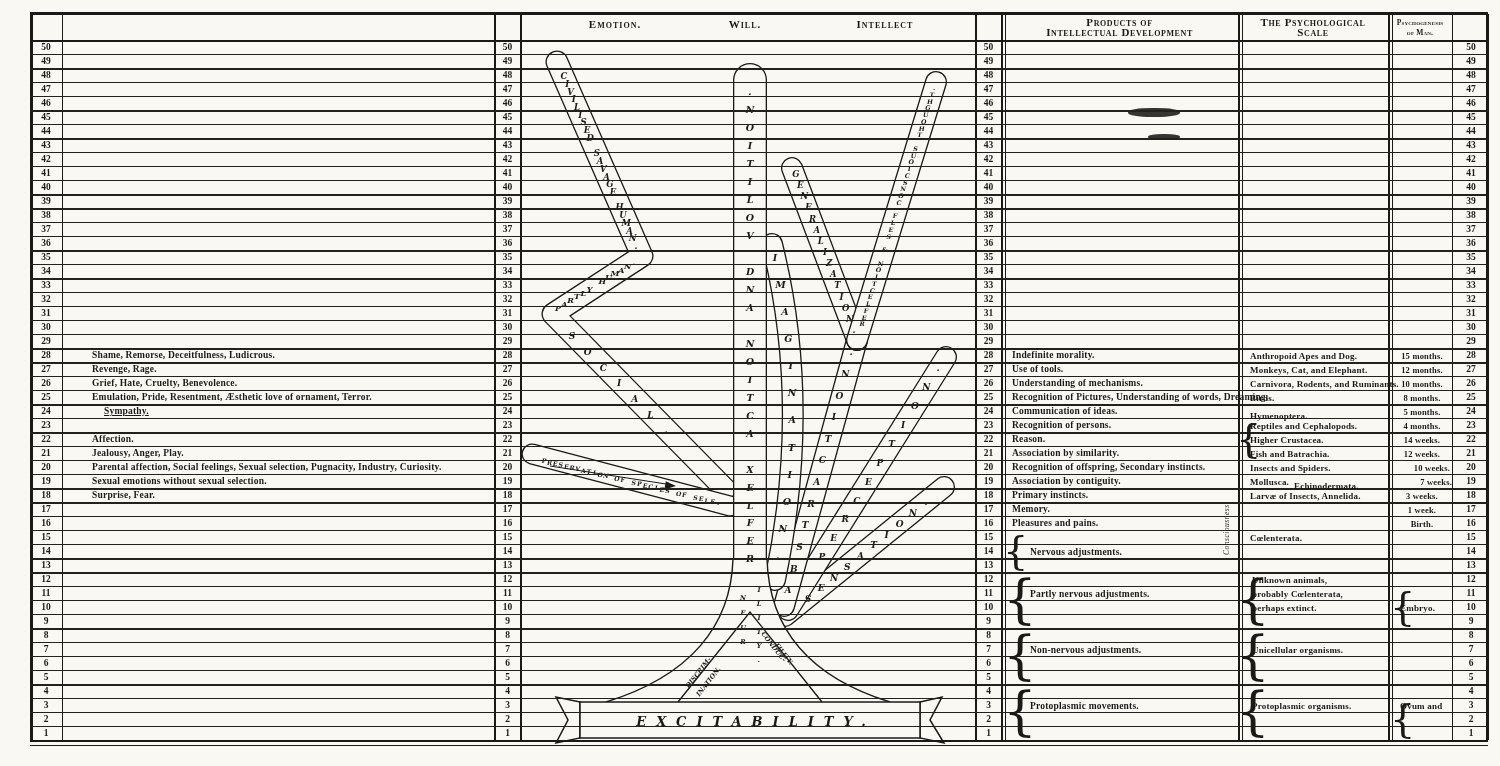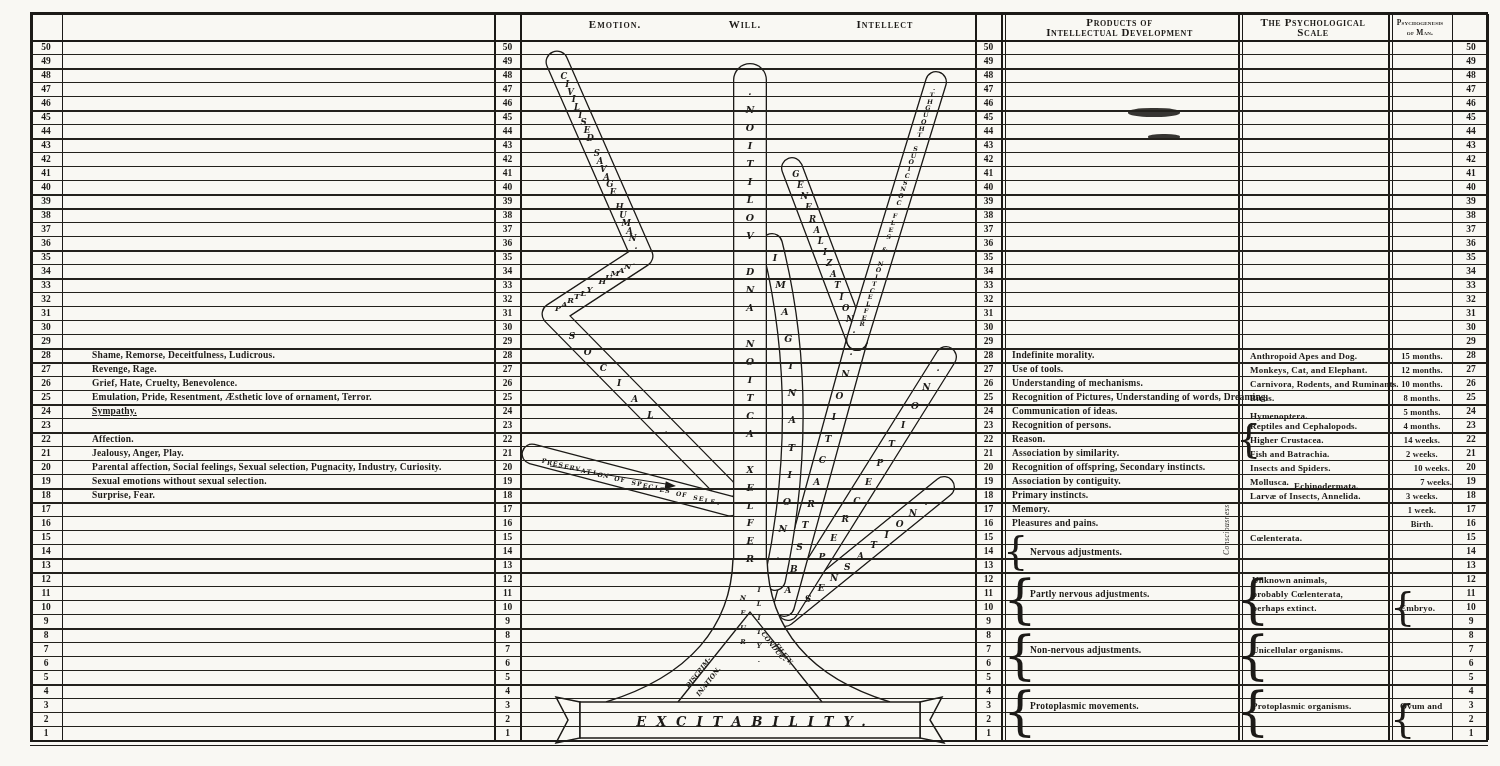--- a/index.html
+++ b/index.html
@@ -510,21 +510,21 @@
     <div class="num" style="left: 975.5px; top: 390px;">25</div>
     <div class="num" style="left: 1458px; top: 390px;">25</div>
     <div class="rowtext" style="left: 92px; top: 391px;">Emulation, Pride, Resentment, Æsthetic love of ornament, Terror.</div>
     <div class="rowtext" style="left: 1012px; top: 391px;">Recognition of Pictures, Understanding of words, Dreaming.</div>
     <div class="rowtext scaletx" style="left: 1250px; top: 391.5px;">Birds.</div>
     <div class="rowtext pg" style="left: 1392px; top: 391.5px; width: 60px; text-align: center;">8 months.</div>
     <div class="num" style="left: 33px; top: 404px;">24</div>
     <div class="num" style="left: 494.5px; top: 404px;">24</div>
     <div class="num" style="left: 975.5px; top: 404px;">24</div>
     <div class="num" style="left: 1458px; top: 404px;">24</div>
-    <div class="rowtext" style="left: 92px; top: 405px; text-decoration: underline;">Sympathy.</div>
+    <div class="rowtext" style="left: 104px; top: 405px; text-decoration: underline;">Sympathy.</div>
     <div class="rowtext" style="left: 1012px; top: 405px;">Communication of ideas.</div>
     <div class="rowtext scaletx" style="left: 1250px; top: 410px;">Hymenoptera.</div>
     <div class="rowtext pg" style="left: 1392px; top: 405.5px; width: 60px; text-align: center;">5 months.</div>
     <div class="num" style="left: 33px; top: 418px;">23</div>
     <div class="num" style="left: 494.5px; top: 418px;">23</div>
     <div class="num" style="left: 975.5px; top: 418px;">23</div>
     <div class="num" style="left: 1458px; top: 418px;">23</div>
     <div class="rowtext" style="left: 1012px; top: 419px;">Recognition of persons.</div>
     <div class="rowtext scaletx" style="left: 1250px; top: 419.5px;">Reptiles and Cephalopods.</div>
     <div class="rowtext pg" style="left: 1392px; top: 419.5px; width: 60px; text-align: center;">4 months.</div>
@@ -536,21 +536,21 @@
     <div class="rowtext" style="left: 1012px; top: 433px;">Reason.</div>
     <div class="rowtext scaletx" style="left: 1250px; top: 433.5px;">Higher Crustacea.</div>
     <div class="rowtext pg" style="left: 1392px; top: 433.5px; width: 60px; text-align: center;">14 weeks.</div>
     <div class="num" style="left: 33px; top: 446px;">21</div>
     <div class="num" style="left: 494.5px; top: 446px;">21</div>
     <div class="num" style="left: 975.5px; top: 446px;">21</div>
     <div class="num" style="left: 1458px; top: 446px;">21</div>
     <div class="rowtext" style="left: 92px; top: 447px;">Jealousy, Anger, Play.</div>
     <div class="rowtext" style="left: 1012px; top: 447px;">Association by similarity.</div>
     <div class="rowtext scaletx" style="left: 1250px; top: 447.5px;">Fish and Batrachia.</div>
-    <div class="rowtext pg" style="left: 1392px; top: 447.5px; width: 60px; text-align: center;">2 weeks.</div>
+    <div class="rowtext pg" style="left: 1392px; top: 447.5px; width: 60px; text-align: center;">12 weeks.</div>
     <div class="num" style="left: 33px; top: 460px;">20</div>
     <div class="num" style="left: 494.5px; top: 460px;">20</div>
     <div class="num" style="left: 975.5px; top: 460px;">20</div>
     <div class="num" style="left: 1458px; top: 460px;">20</div>
     <div class="rowtext" style="left: 92px; top: 461px;">Parental affection, Social feelings, Sexual selection, Pugnacity, Industry, Curiosity.</div>
     <div class="rowtext" style="left: 1012px; top: 461px;">Recognition of offspring, Secondary instincts.</div>
     <div class="rowtext scaletx" style="left: 1250px; top: 461.5px;">Insects and Spiders.</div>
     <div class="rowtext pg" style="left: 1392px; top: 461.5px; width: 60px; text-align: center; padding-left: 10px;">10 weeks.</div>
     <div class="num" style="left: 33px; top: 474px;">19</div>
     <div class="num" style="left: 494.5px; top: 474px;">19</div>

